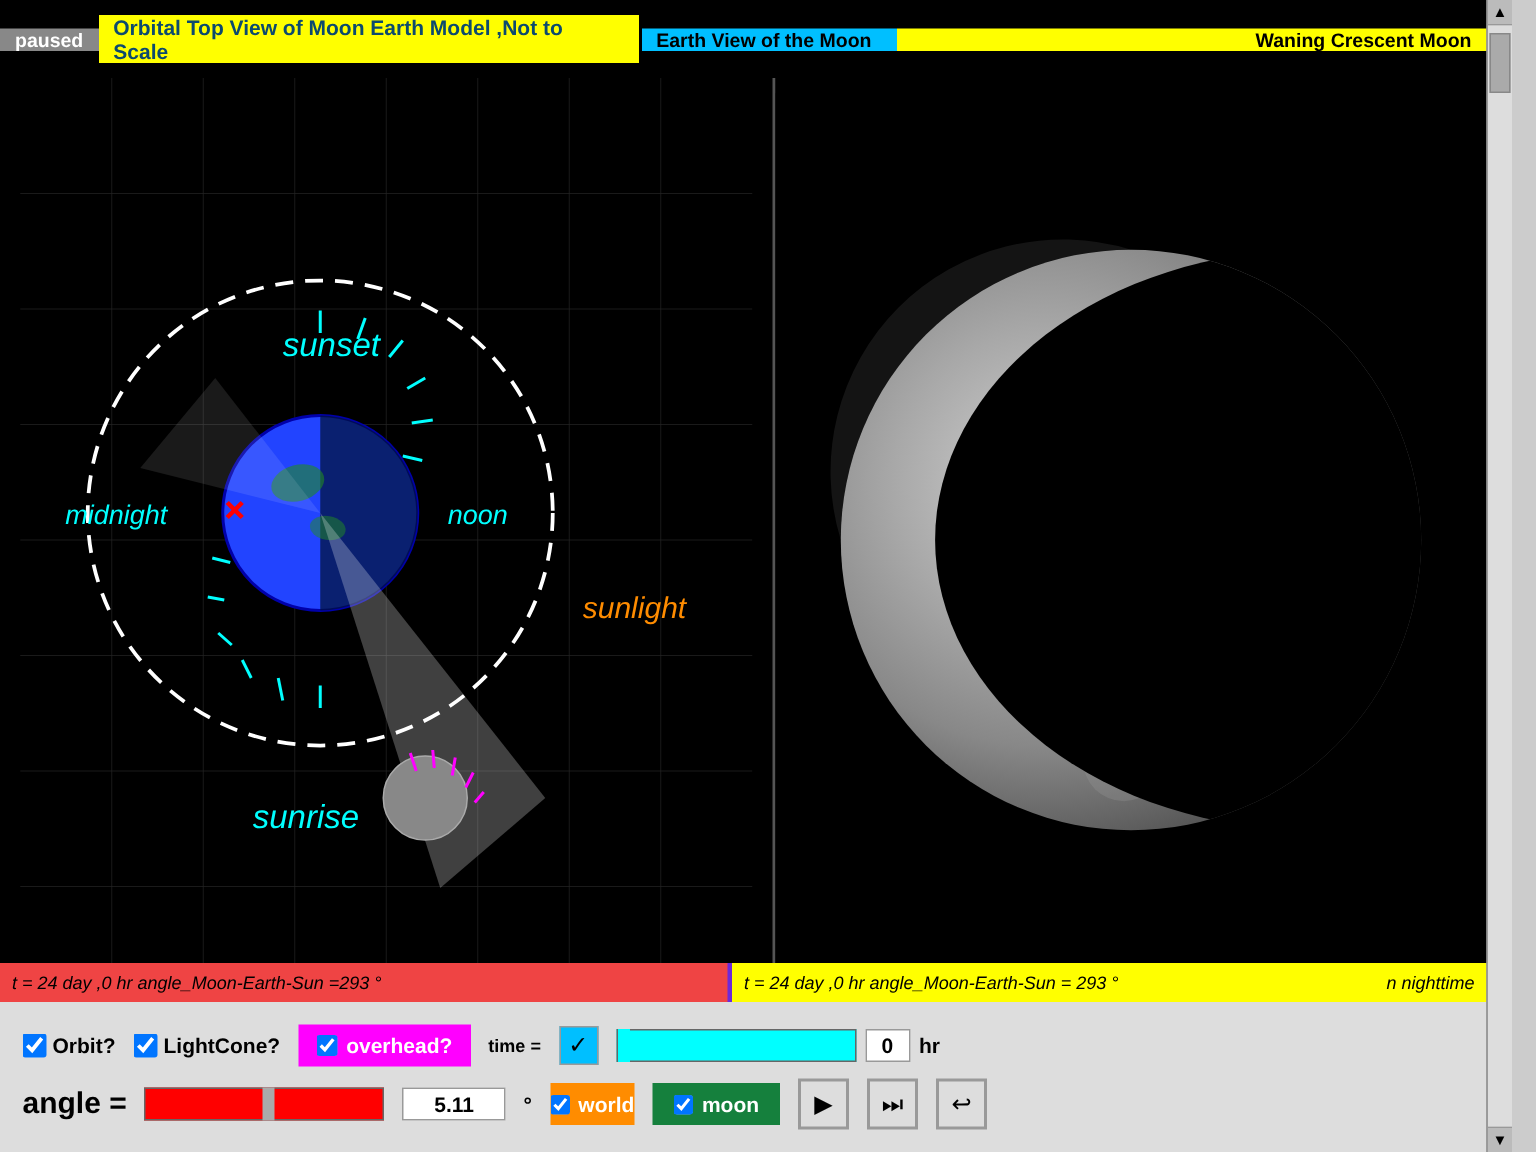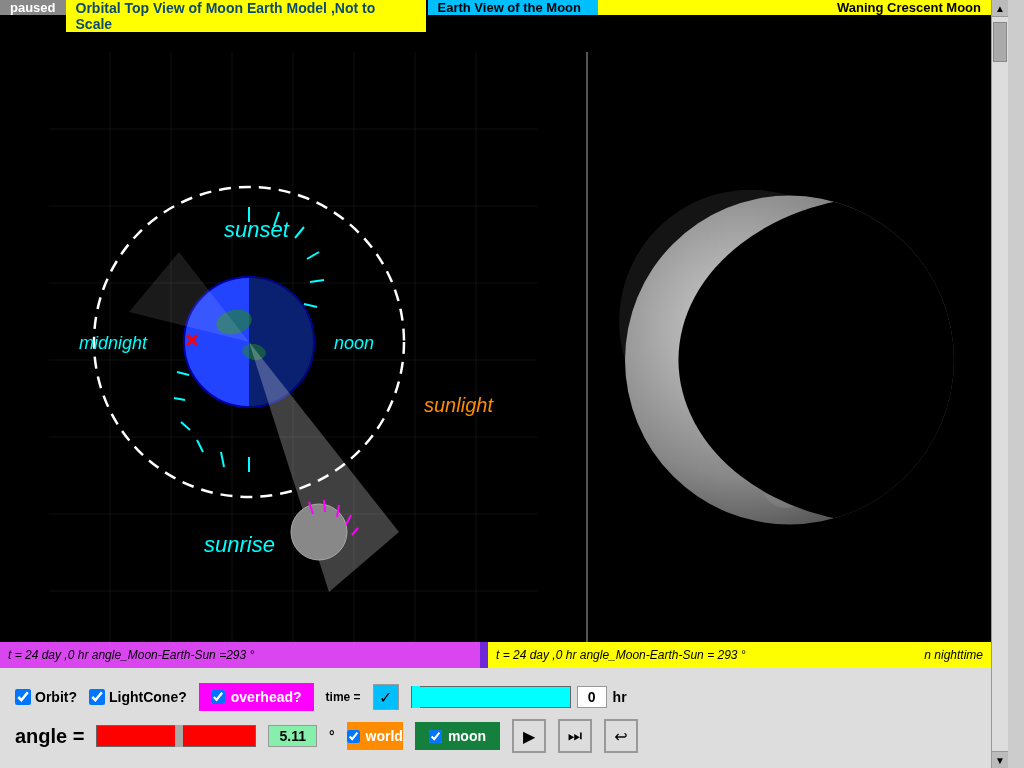--- a/index.html
+++ b/index.html
@@ -3,21 +3,21 @@
   <meta charset="utf-8">
   <style>
     * { margin: 0; padding: 0; box-sizing: border-box; }
     body { width: 1024px; height: 768px; background: #ccc; font-family: Arial, sans-serif; overflow: hidden; }
 
     #app { width: 1008px; height: 768px; background: #000; position: relative; }
 
     
     #top-bar {
       position: absolute; top: 0; left: 0; right: 17px; height: 52px;
-      display: flex; align-items: flex-start;
+      display: flex; align-items: center;
     }
 
     #paused-btn {
       background: #888; color: #fff; font-size: 13px; font-weight: bold;
       padding: 0 10px; display: flex; align-items: center; border: none; cursor: pointer;
       min-width: 65px;
     }
 
     #orbital-title {
       background: #ff0; color: #0c4a6e; font-size: 14px; font-weight: bold;
@@ -37,38 +37,38 @@
       justify-content: flex-end;
     }
 
     
     #sim-area {
       position: absolute; top: 52px; left: 0; right: 17px; bottom: 100px;
       display: flex;
     }
 
     #orbital-panel {
-      width: 588px; height: 100%; background: #000; position: relative;
+      width: 517px; height: 100%; background: #000; position: relative;
       border-right: 2px solid #555;
     }
 
     #earth-panel {
       flex: 1; height: 100%; background: #000; position: relative;
     }
 
     
     #status-bar {
       position: absolute; bottom: 100px; left: 0; right: 17px; height: 26px;
       display: flex;
     }
 
     #status-left {
-      width: 488px; background: #d946ef; color: #000; font-size: 12px; font-style: italic;
+      width: 488px; background: #ef4444; color: #000; font-size: 12px; font-style: italic;
       display: flex; align-items: center; padding: 0 8px;
-      border-right: 8px solid #6d28d9;
+      border-right: 3px solid #6d28d9;
     }
 
     #status-right {
       flex: 1; background: #ff0; color: #000; font-size: 12px; font-style: italic;
       display: flex; align-items: center; padding: 0 8px;
     }
 
     #nighttime-label {
       margin-left: auto; color: #000; font-size: 12px; font-style: italic;
     }
@@ -143,22 +143,22 @@
 
     #angle-slider {
       width: 160px; height: 22px; background: #f00; border: 1px solid #666;
       -webkit-appearance: none; appearance: none; cursor: pointer;
     }
     #angle-slider::-webkit-slider-thumb {
       -webkit-appearance: none; width: 8px; height: 22px; background: #aaa;
     }
 
     #angle-value {
-      font-size: 14px; font-weight: bold; background: #86efac; border: 1px solid #999;
-      padding: 2px 10px; min-width: 40px; text-align: right;
+      font-size: 14px; font-weight: bold; background: #ffffff; border: 1px solid #999;
+      padding: 2px 20px; min-width: 40px; text-align: right;
     }
 
     #degree-label { font-size: 14px; font-weight: bold; }
 
     .btn-world {
       background: #ff8c00; color: #fff; font-size: 14px; font-weight: bold;
       padding: 6px 0; border: none; cursor: pointer; display: flex; align-items: center; gap: 6px;
     }
     .btn-moon {
       background: #15803d; color: #fff; font-size: 14px; font-weight: bold;

